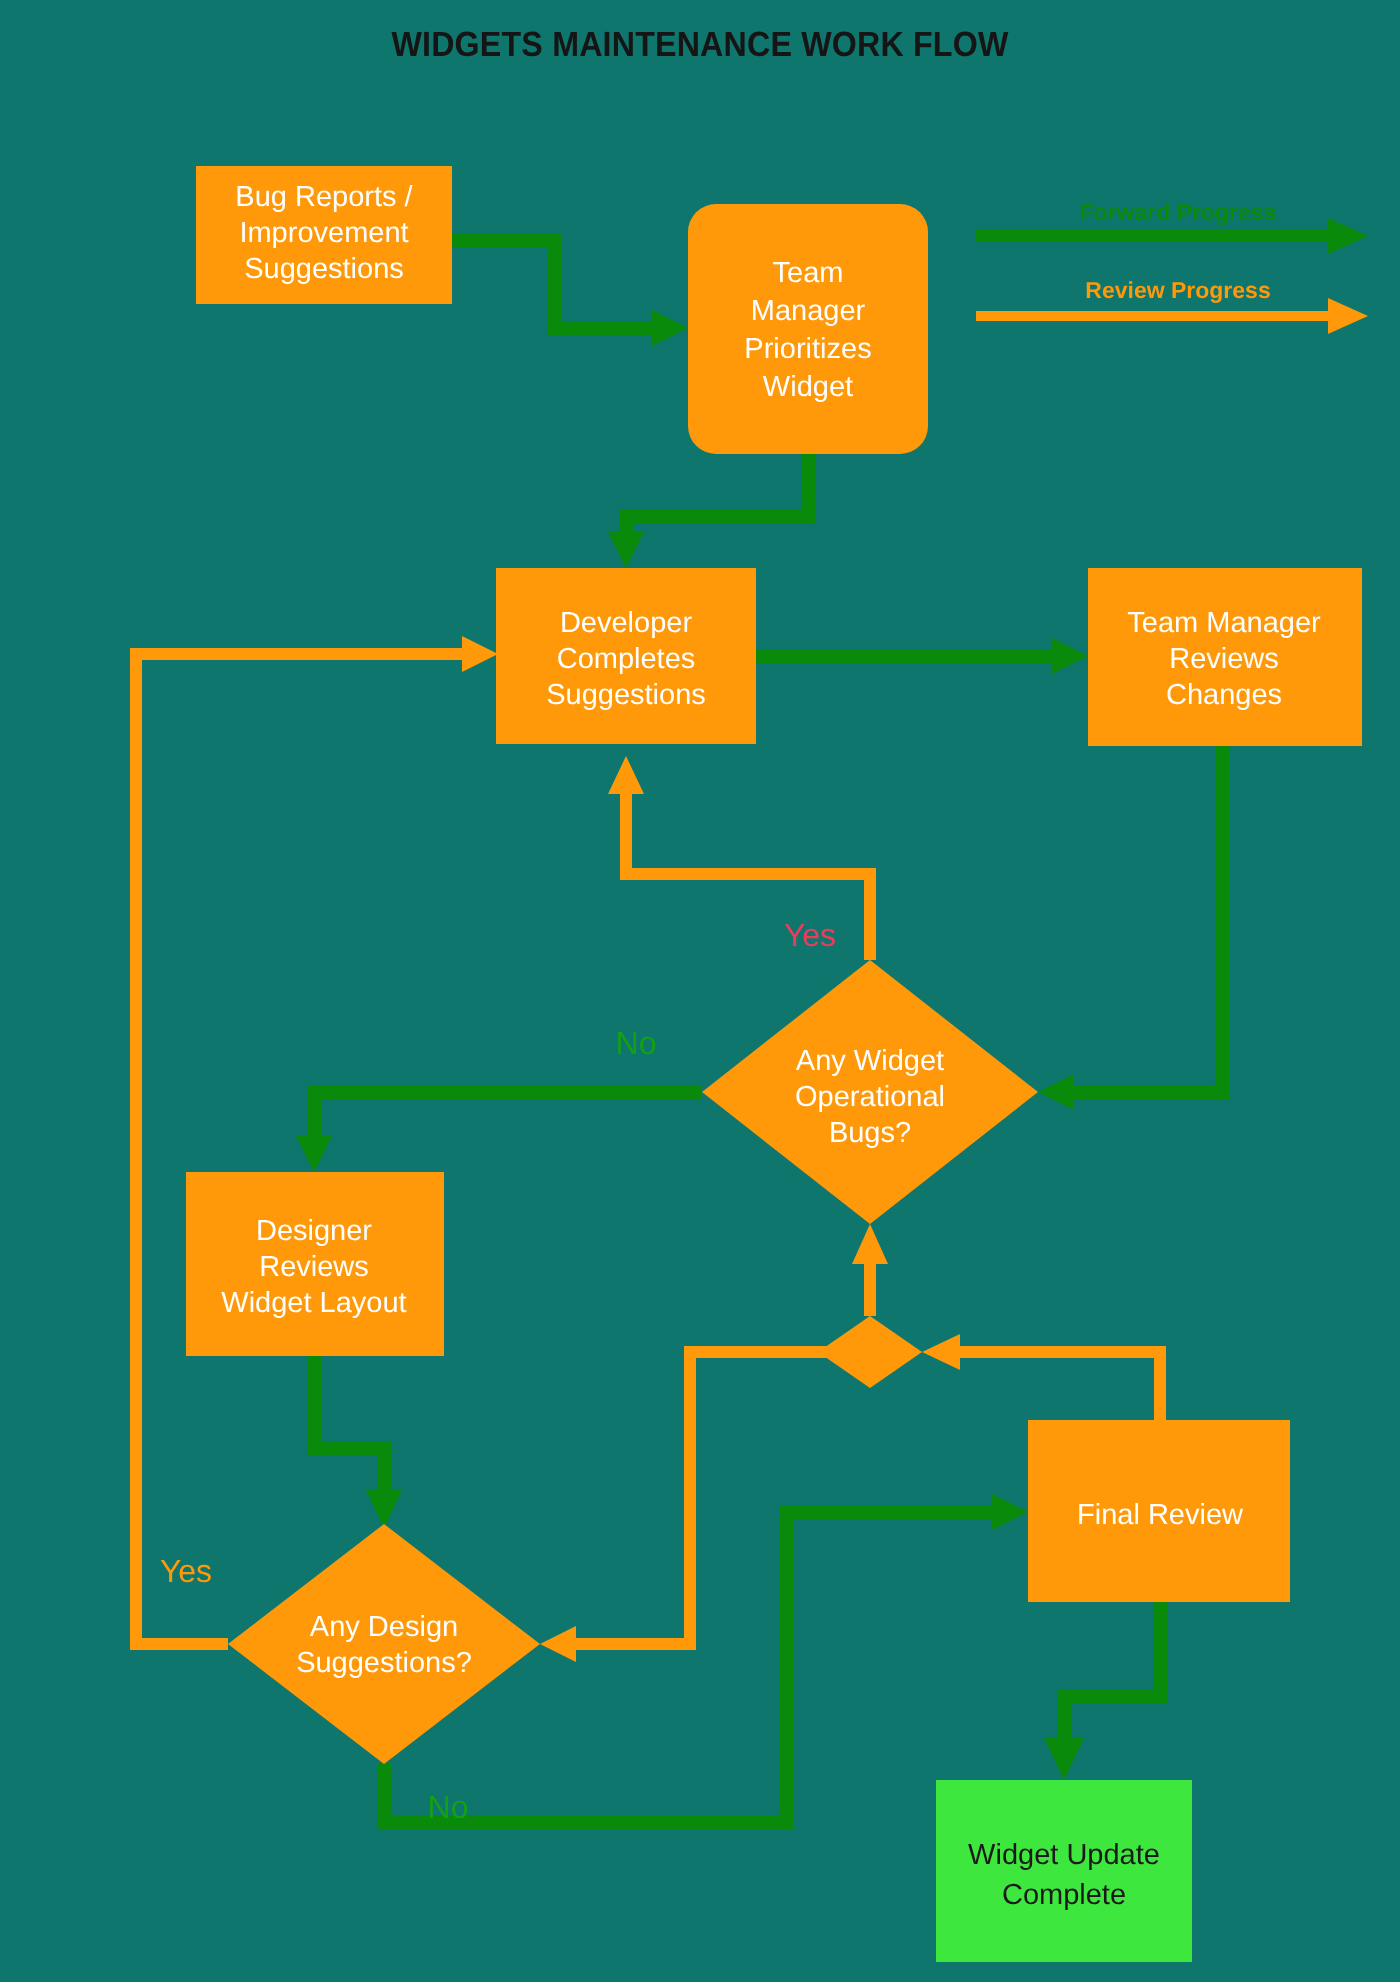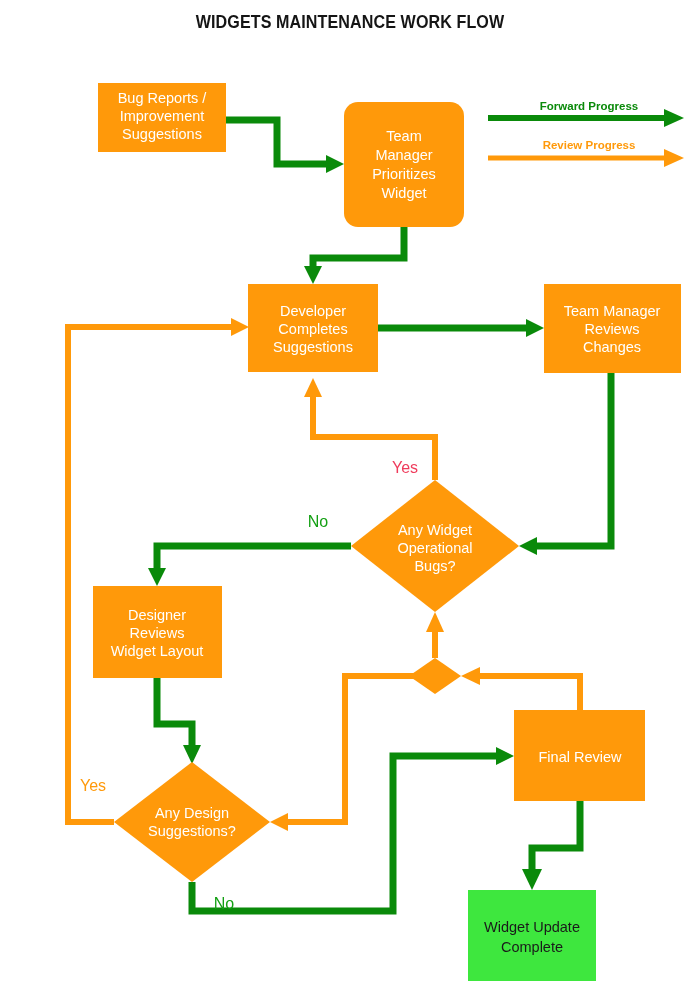--- a/index.html
+++ b/index.html
@@ -4,21 +4,21 @@
 <style>
   html, body {
     margin: 0;
     padding: 0;
     background: #ededed;
   }
   #canvas {
     position: relative;
     width: 700px;
     height: 991px;
-    background: #ffffff;
+    background: #0f766e;
     font-family: "Liberation Sans", sans-serif;
     overflow: hidden;
   }
   #title {
     position: absolute;
     top: 12px;
     left: 0;
     width: 700px;
     text-align: center;
     font-family: "Liberation Sans", sans-serif;

